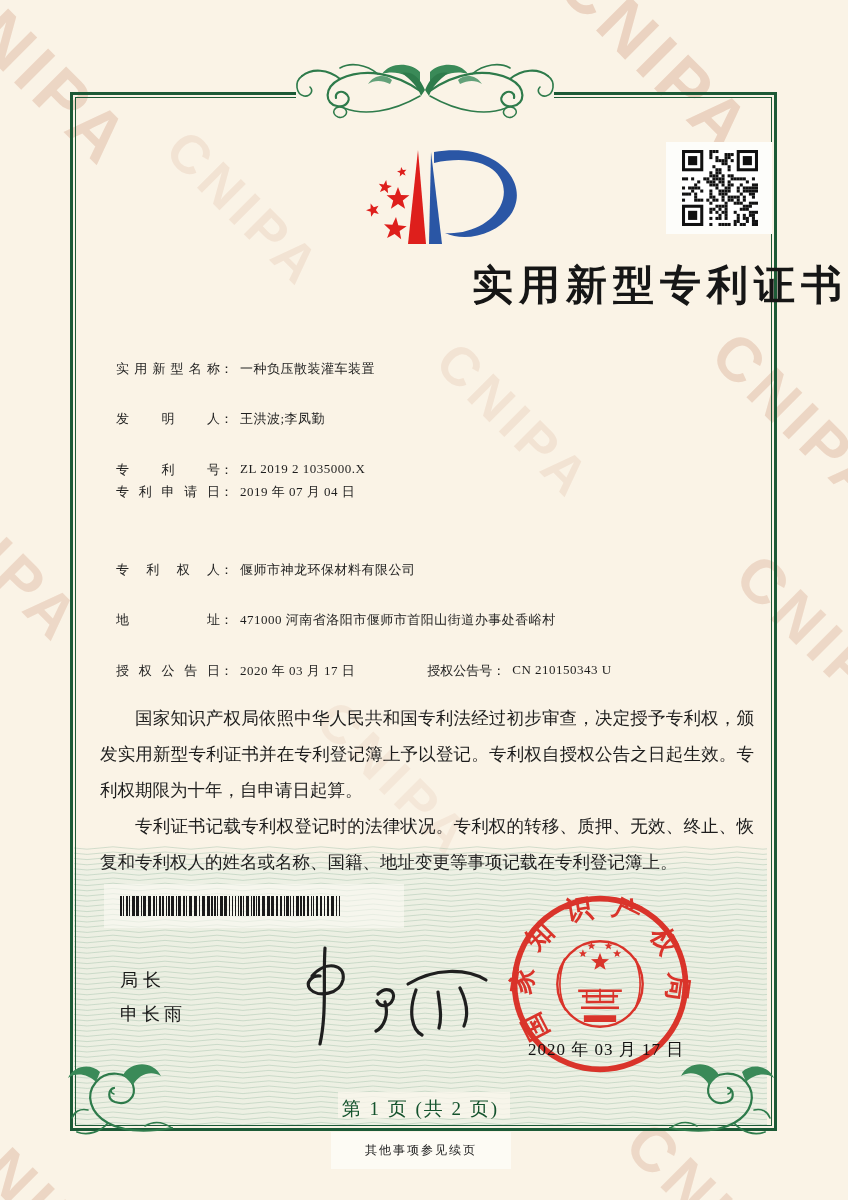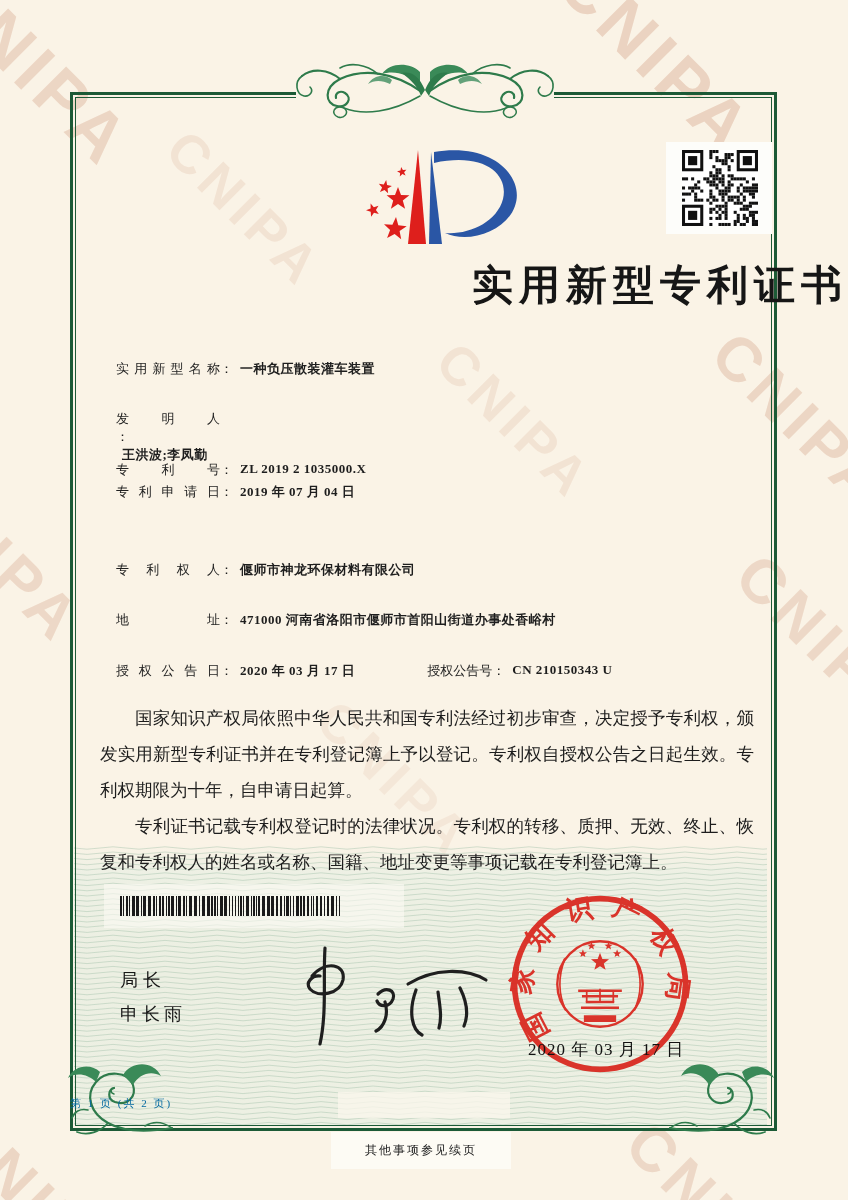--- a/index.html
+++ b/index.html
@@ -9,33 +9,33 @@
   .wm{position:absolute;font-family:"Liberation Sans","DejaVu Sans",sans-serif;font-weight:bold;
       color:#e2bfa9;transform:rotate(45deg);transform-origin:left top;letter-spacing:6px;white-space:nowrap;}
   .border-outer{position:absolute;left:70px;top:92px;width:701px;height:1033px;border:3px solid #1c5a36;}
   .border-inner{position:absolute;left:2px;top:2px;right:2px;bottom:2px;border:1px solid #1c5a36;}
   .cert-no{position:absolute;left:102px;top:140px;font-size:17px;letter-spacing:2px;color:#2a2a2a;}
   .title{position:absolute;left:0;top:258px;width:848px;text-align:right;font-size:41px;font-weight:bold;
          letter-spacing:6px;color:#161616;}
   .row{position:absolute;left:102px;display:flex;font-size:13px;white-space:nowrap;color:#1e1e1e;margin-left:14px;}
   .row .lab{display:inline-block;width:104px;text-align:justify;text-align-last:justify;}
   .row .cl{width:14px;}
-  .row .val{margin-left:6px;letter-spacing:.5px;font-weight:bold;}
+  .row .val{margin-left:6px;letter-spacing:.5px;}
   .grant2{margin-left:72px;display:flex;}
   .body-text{position:absolute;left:100px;top:700px;width:654px;font-size:17.5px;line-height:36px;
              text-align:justify;color:#1d1d1d;}
   .body-text p{margin:0;text-indent:2em;}
   .wave-tint{position:absolute;left:74px;top:845px;width:693px;height:280px;
              background:linear-gradient(180deg,rgba(236,240,228,0) 0%,rgba(236,240,228,.9) 10%,#ecefe2 45%,#edf0e3 100%);}
   .sig-title{position:absolute;left:120px;top:968px;font-size:18px;letter-spacing:5px;color:#161616;}
   .sig-name{position:absolute;left:120px;top:1002px;font-size:18px;letter-spacing:4px;color:#161616;}
   .seal-date{position:absolute;left:518px;top:1038px;width:176px;text-align:center;font-size:17px;
              color:#121212;letter-spacing:1px;}
-  .page-info{position:absolute;left:70px;top:1096px;width:701px;font-size:11px;
-             letter-spacing:2px;color:#0369a1;}
+  .page-info{position:absolute;left:70px;top:1096px;width:701px;text-align:center;font-size:19px;
+             letter-spacing:2px;color:#14532d;}
   .page-info-bg{position:absolute;left:338px;top:1092px;width:172px;height:26px;background:rgba(250,246,236,.78);}
   .cont-strip{position:absolute;left:331px;top:1132px;width:180px;height:37px;background:#fdfbf4;}
   .cont-note{position:absolute;left:331px;top:1142px;width:180px;text-align:center;font-size:12px;
              letter-spacing:2px;color:#222;}
   .qr-box{position:absolute;left:666px;top:142px;width:106px;height:92px;background:#fdfdfa;}
   svg{display:block;}
 </style>
 </head>
 <body>
 
@@ -377,21 +377,21 @@
       <rect x="6.08" y="60.8" width="9.120000000000001" height="9.120000000000001" fill="#111"></rect>
     </svg>
 
   <div class="title">实用新型专利证书</div>
 
   <div class="row" style="top:360px;">
     <span class="lab">实用新型名称</span>
       <span class="cl">：</span>
     <span class="val">一种负压散装灌车装置</span>
   </div>
-  <div class="row" style="top:410px;flex-direction:column;">
+  <div class="row" style="top:410px;">
     <span class="lab">发明人</span>
       <span class="cl">：</span>
     <span class="val">王洪波;李凤勤</span>
   </div>
   <div class="row" style="top:461px;">
     <span class="lab">专利号</span>
       <span class="cl">：</span>
     <span class="val">ZL 2019 2 1035000.X</span>
   </div>
   <div class="row" style="top:483px;">

